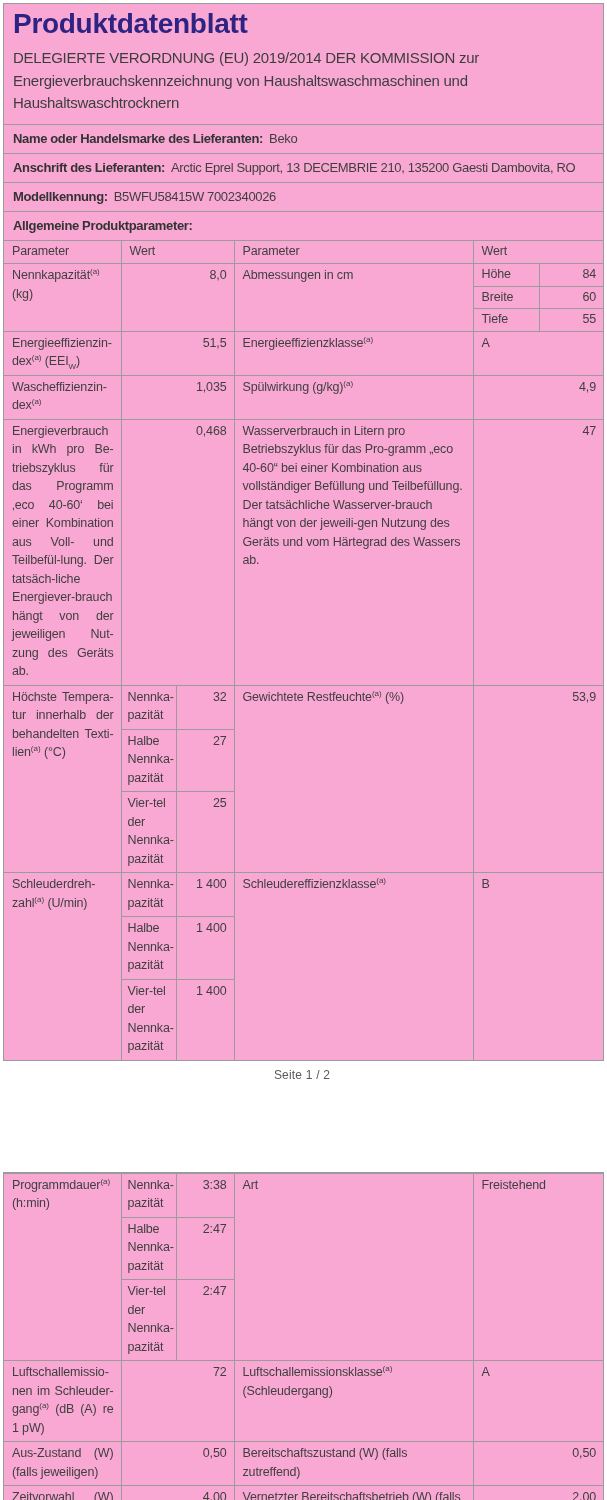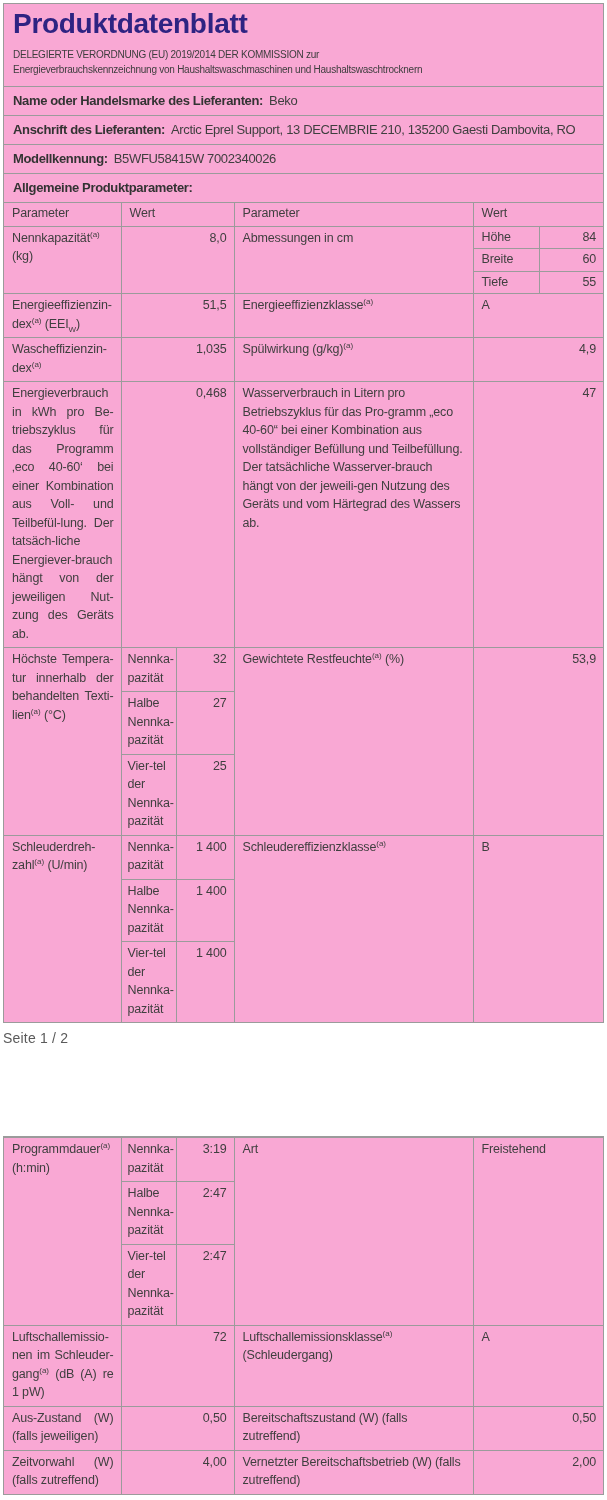--- a/index.html
+++ b/index.html
@@ -20,21 +20,21 @@
   .page > :first-child{border-top:none;}
 
   
   .title-block{padding:4px 10px 9px 9px;}
   h1{
     margin:0 0 7px 0;
     font-size:28px;line-height:1.15;font-weight:bold;
     color:#2e2382;letter-spacing:-0.3px;
   }
   .reg{
-    margin:0;font-size:10px;line-height:1.5;
+    margin:0;font-size:15px;line-height:1.5;
     letter-spacing:-0.25px;color:#3d3d3d;
   }
 
   
   .info-row{
     padding:6px 8px 7px 9px;
     font-size:13px;letter-spacing:-0.35px;
     white-space:nowrap;overflow:hidden;
   }
   .info-row b{margin-right:6px;color:#333;}
@@ -56,21 +56,21 @@
   td.j{text-align:justify;}
   td.num{text-align:right;padding-left:12px;}
   td.sub{padding:2px 4px 4px 6px;}
   td.dim{padding:1px 7px 2px 8px;}
   sup,sub{font-size:8px;letter-spacing:0;}
   sup{vertical-align:super;line-height:0;}
   sub{vertical-align:sub;line-height:0;}
 
   
   .page-footer{
-    text-align:left;font-size:14px;color:#5a5a5a;
+    text-align:center;font-size:12px;color:#5a5a5a;
     padding:7px 4px 0 0;letter-spacing:0.2px;
   }
   .page2{margin-top:90px;}
 </style>
 </head>
 <body>
 
 <div class="sheet">
 
   <section class="page">
@@ -188,21 +188,21 @@
           <col class="c2">
           <col class="c3">
           <col class="c4">
           <col class="c5">
           <col class="c6">
         </colgroup>
       <tbody>
           <tr>
         <td class="j" rowspan="3">Programmdauer<sup>(a)</sup> (h:min)</td>
         <td class="sub">Nennka-pazität</td>
-        <td class="num">3:19</td>
+        <td class="num">3:38</td>
         <td rowspan="3">Art</td>
         <td colspan="2" rowspan="3">Freistehend</td>
       </tr>
       <tr>
         <td class="sub">Halbe Nennka-pazität</td>
         <td class="num">2:47</td>
       </tr>
       <tr>
         <td class="sub">Vier-tel der Nennka-pazität</td>
         <td class="num">2:47</td>

